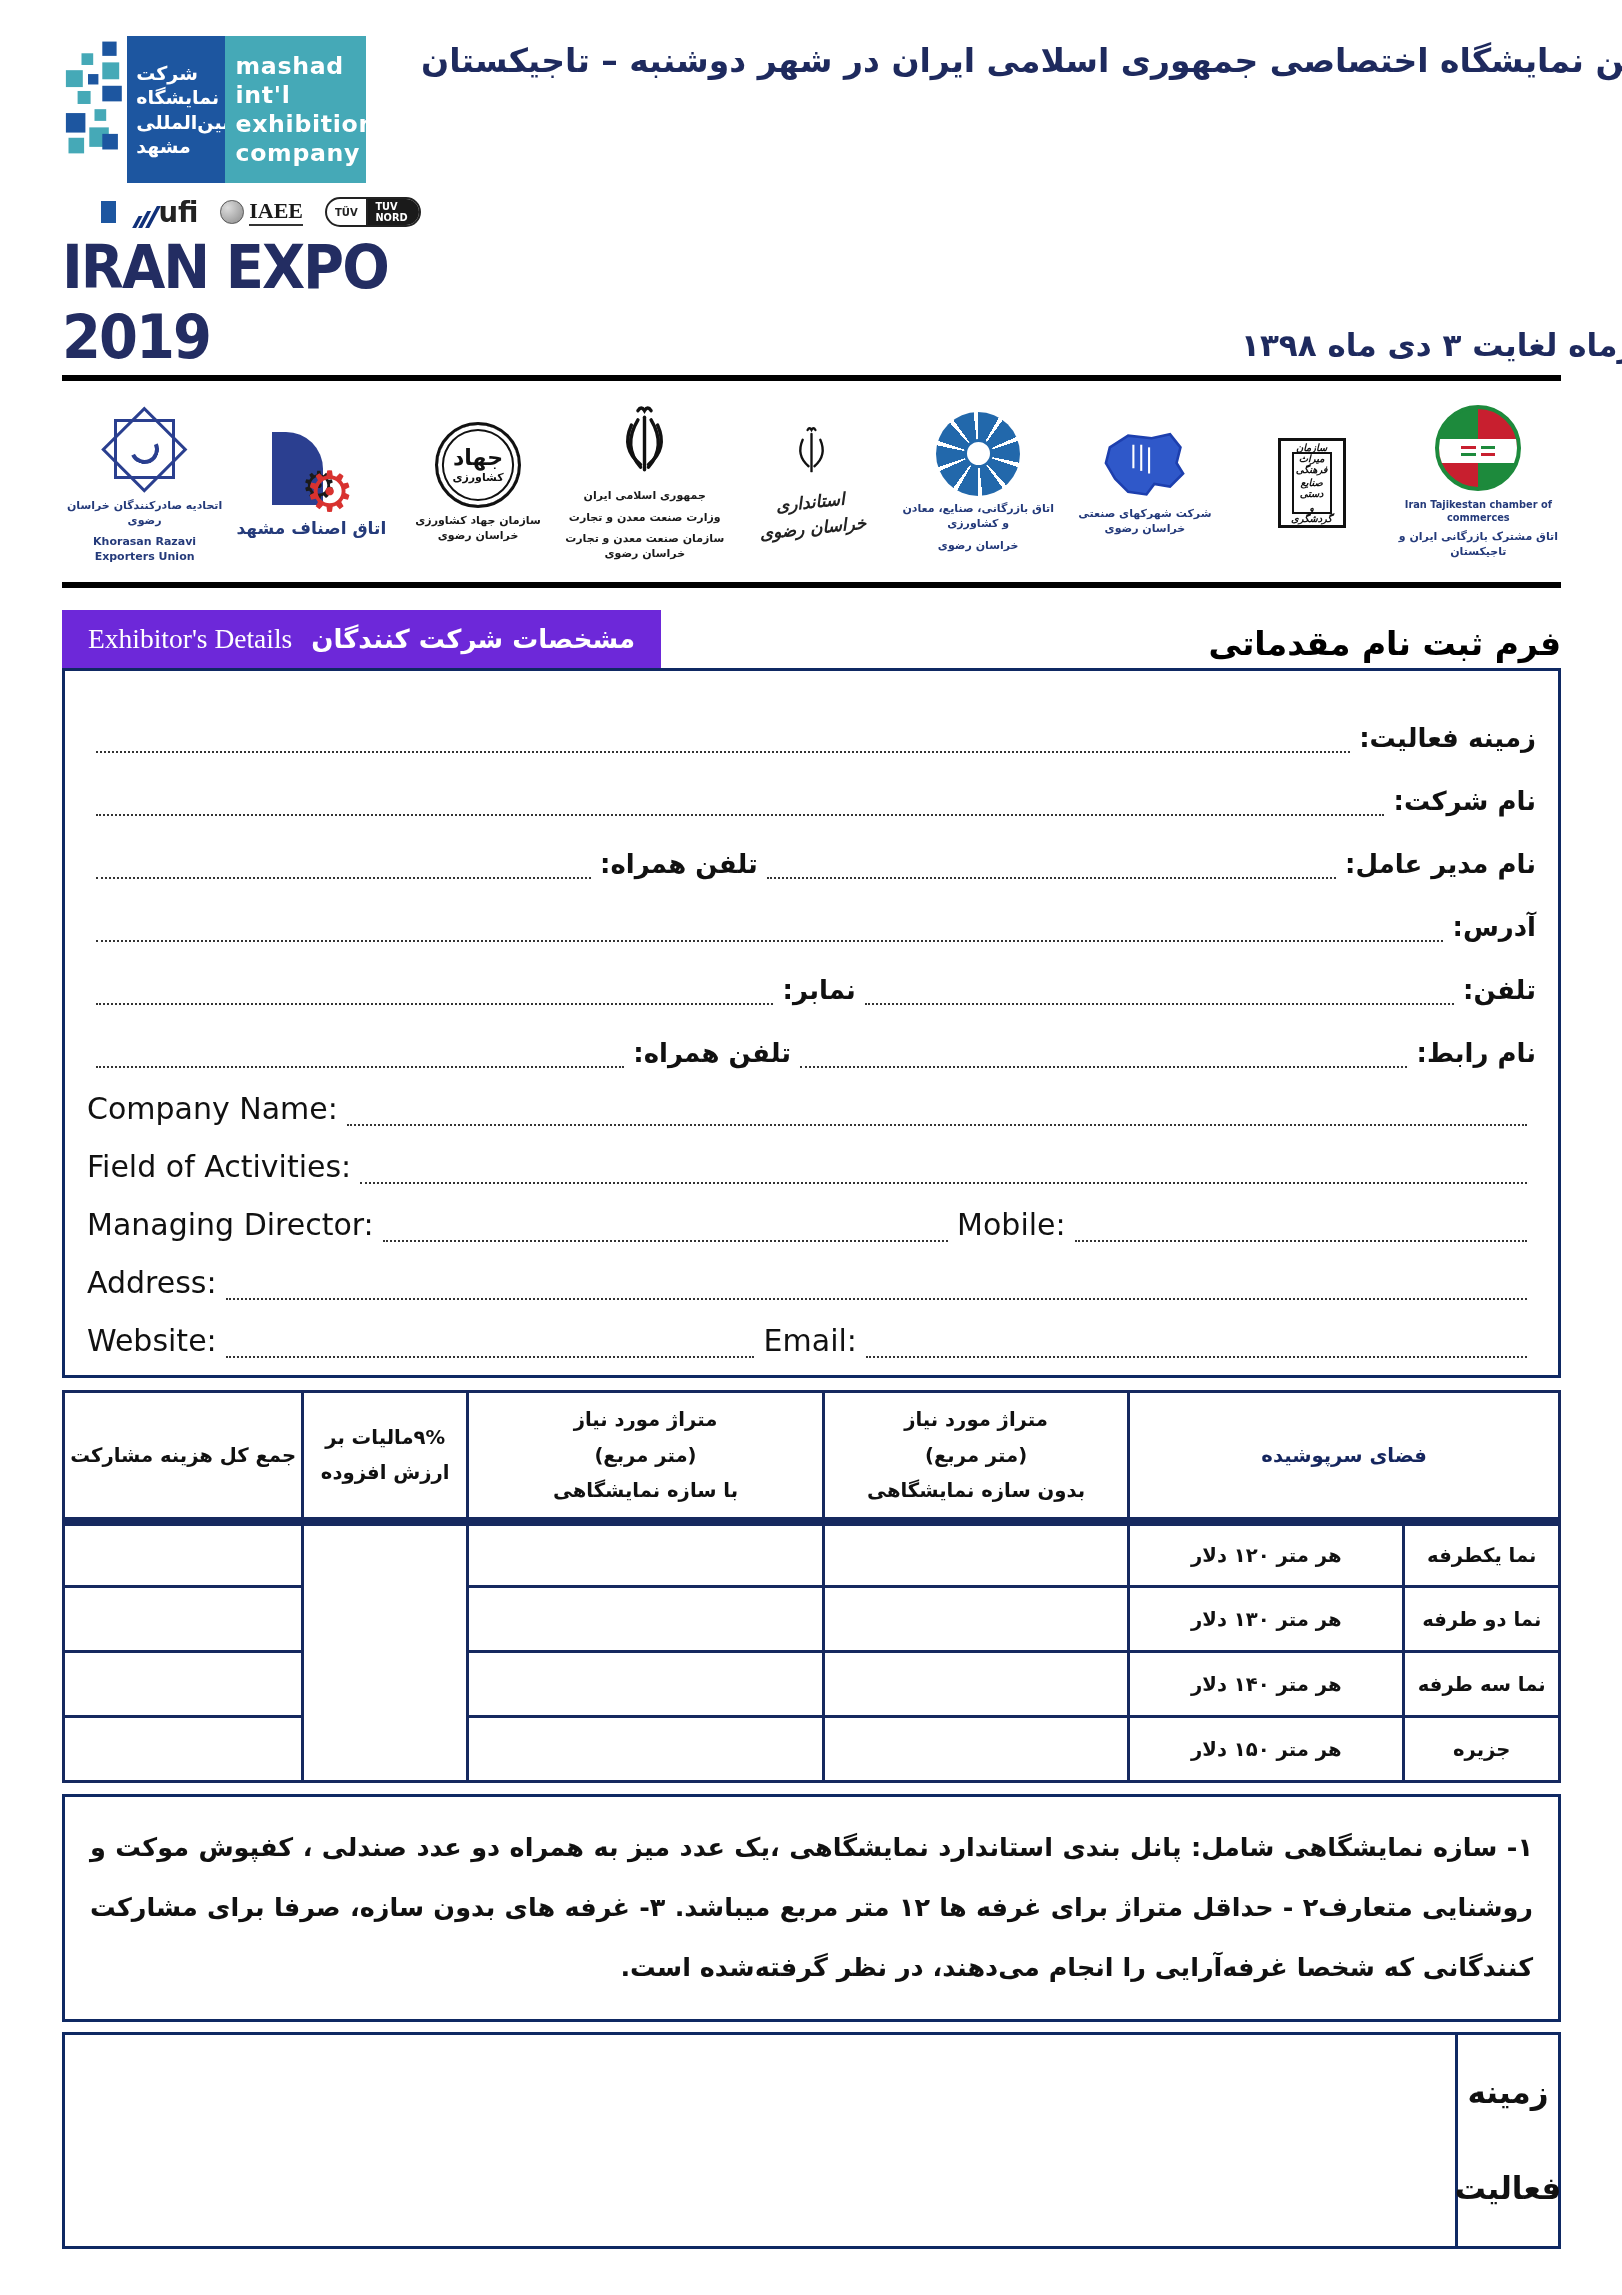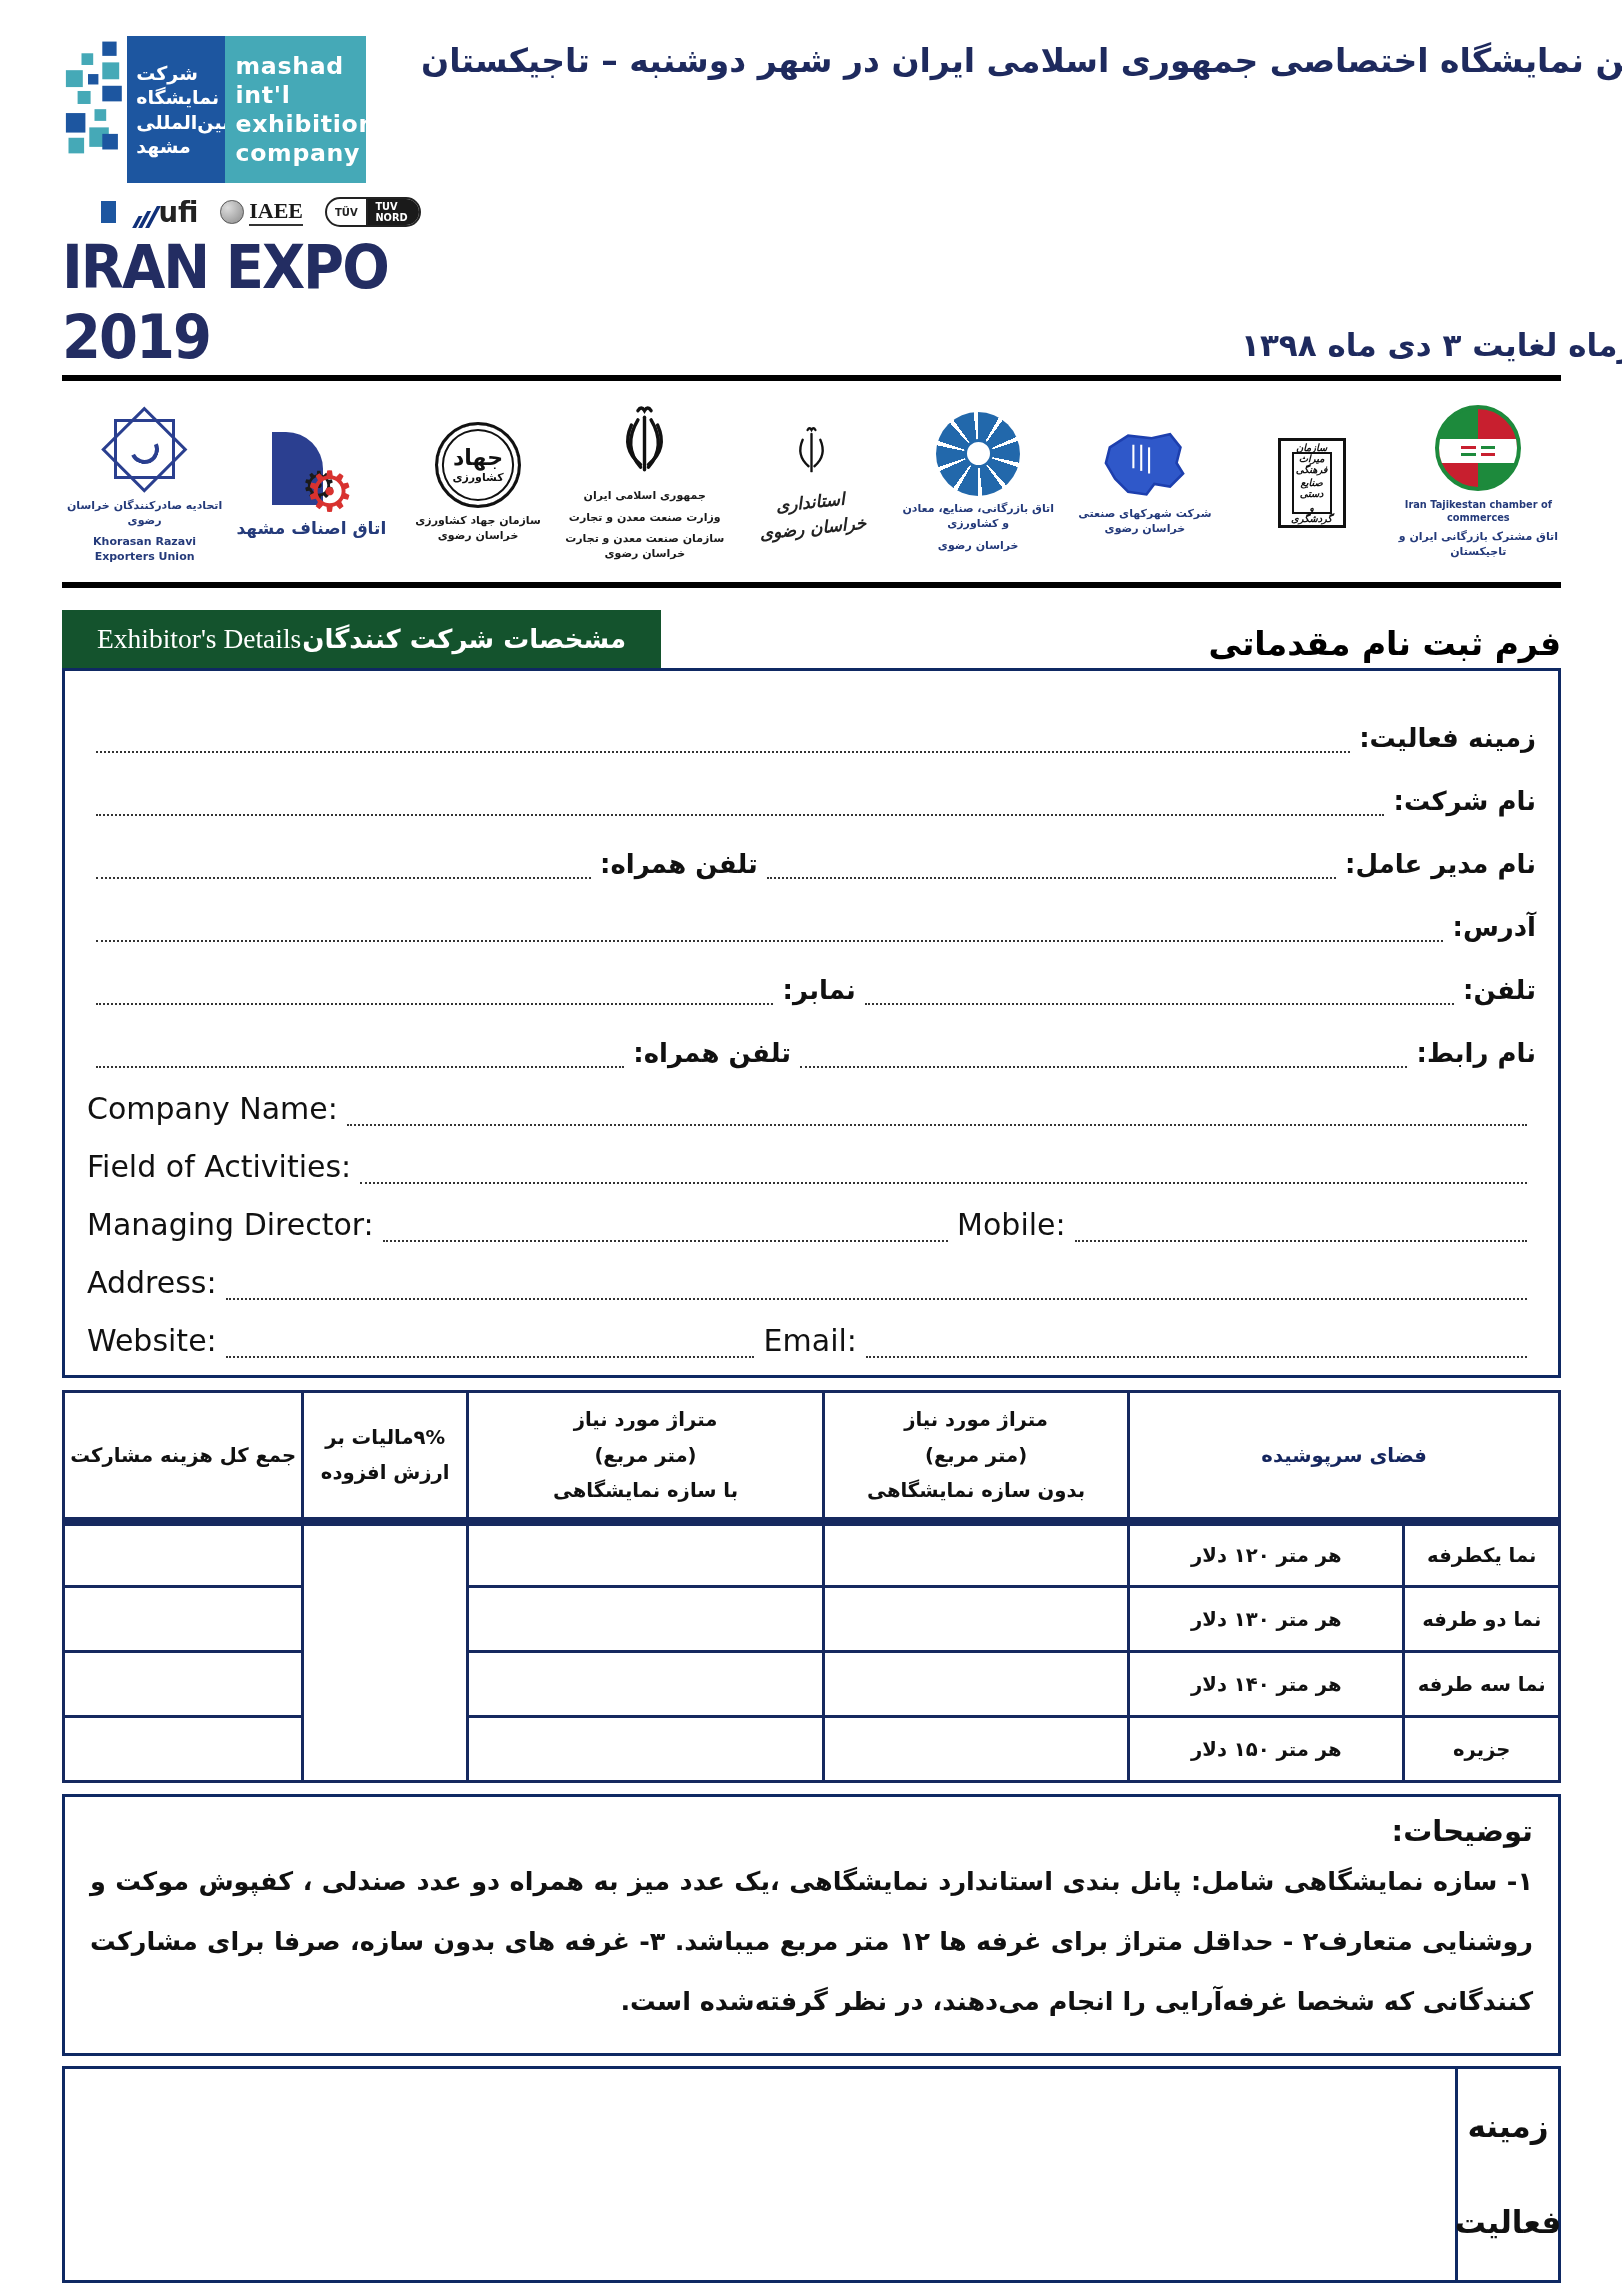--- a/index.html
+++ b/index.html
@@ -83,22 +83,22 @@
   .tajik { width:86px; height:86px; border-radius:50%; border:4.6px solid #1d8a3c; position:relative;
       background:conic-gradient(#c81f2f 0 90deg, #1d8a3c 90deg 180deg, #c81f2f 180deg 270deg, #1d8a3c 270deg 360deg); overflow:hidden; }
   .tajik .band { position:absolute; left:0; right:0; top:30px; height:23.6px; background:#fff;
       display:flex; justify-content:center; align-items:center; gap:5.2px; }
   .tajik .band i { width:14.4px; height:10.5px; display:block; }
   .tajik .band i.f1 { background:linear-gradient(#c81f2f 33%, #fff 33% 66%, #1d8a3c 66%); }
   .tajik .band i.f2 { background:linear-gradient(#1d8a3c 33%, #fff 33% 66%, #c81f2f 66%); }
 
   
   .reg-head { display:flex; justify-content:space-between; align-items:flex-end; margin-top:22px; }
-  .reg-bar { width:599px; height:58px; background:#14532d; color:#fff; display:flex;
-             justify-content:space-between; align-items:center; padding:0 35px; }
+  .reg-bar { width:599px; height:58px; background:#6d28d9; color:#fff; display:flex;
+             justify-content:space-between; align-items:center; padding:0 26px; }
   .bar-en { font-family:"Liberation Serif", serif; font-size:27.5px; }
   .bar-fa { font-size:26px; font-weight:800; direction:rtl; }
   .reg-title { font-size:33px; font-weight:800; color:#000; direction:rtl; padding-bottom:5.2px;margin-left:27px; }
 
   
   .reg-box { border:3.9px solid #0f2963; border-top-width:3.3px; padding:19.6px 22px 17px; }
   .fa-row { direction:rtl; display:flex; align-items:flex-end; height:63px;
             font-size:26px; font-weight:700; }
   .en-row { display:flex; align-items:flex-end; height:58px; font-size:30px; font-weight:400; }
   .en-row .lbl, .fa-row .lbl { white-space:nowrap; }
@@ -416,21 +416,20 @@
       <td>جزیره</td>
       <td>هر متر ۱۵۰ دلار</td>
       <td></td>
       <td class="cell-light"></td>
       <td class="cell-light"></td>
     </tr>
   </tbody>
     </table>
 
   <div class="notes-box">
-    <div class="notes-title">توضیحات:</div>
     <div class="notes-body">۱- سازه نمایشگاهی شامل: پانل بندی استاندارد نمایشگاهی ،یک عدد میز به همراه دو عدد صندلی ، کفپوش موکت و روشنایی متعارف۲ - حداقل متراژ برای غرفه ها ۱۲ متر مربع میباشد. ۳- غرفه های بدون سازه، صرفا برای مشارکت کنندگانی که شخصا غرفه‌آرایی را انجام می‌دهند، در نظر گرفته‌شده است.</div>
   </div>
 
   <div class="act-box">
     <div class="act-label">
       <span>زمینه</span>
       <span>فعالیت</span>
     </div>
     <div class="act-area"></div>
   </div>

